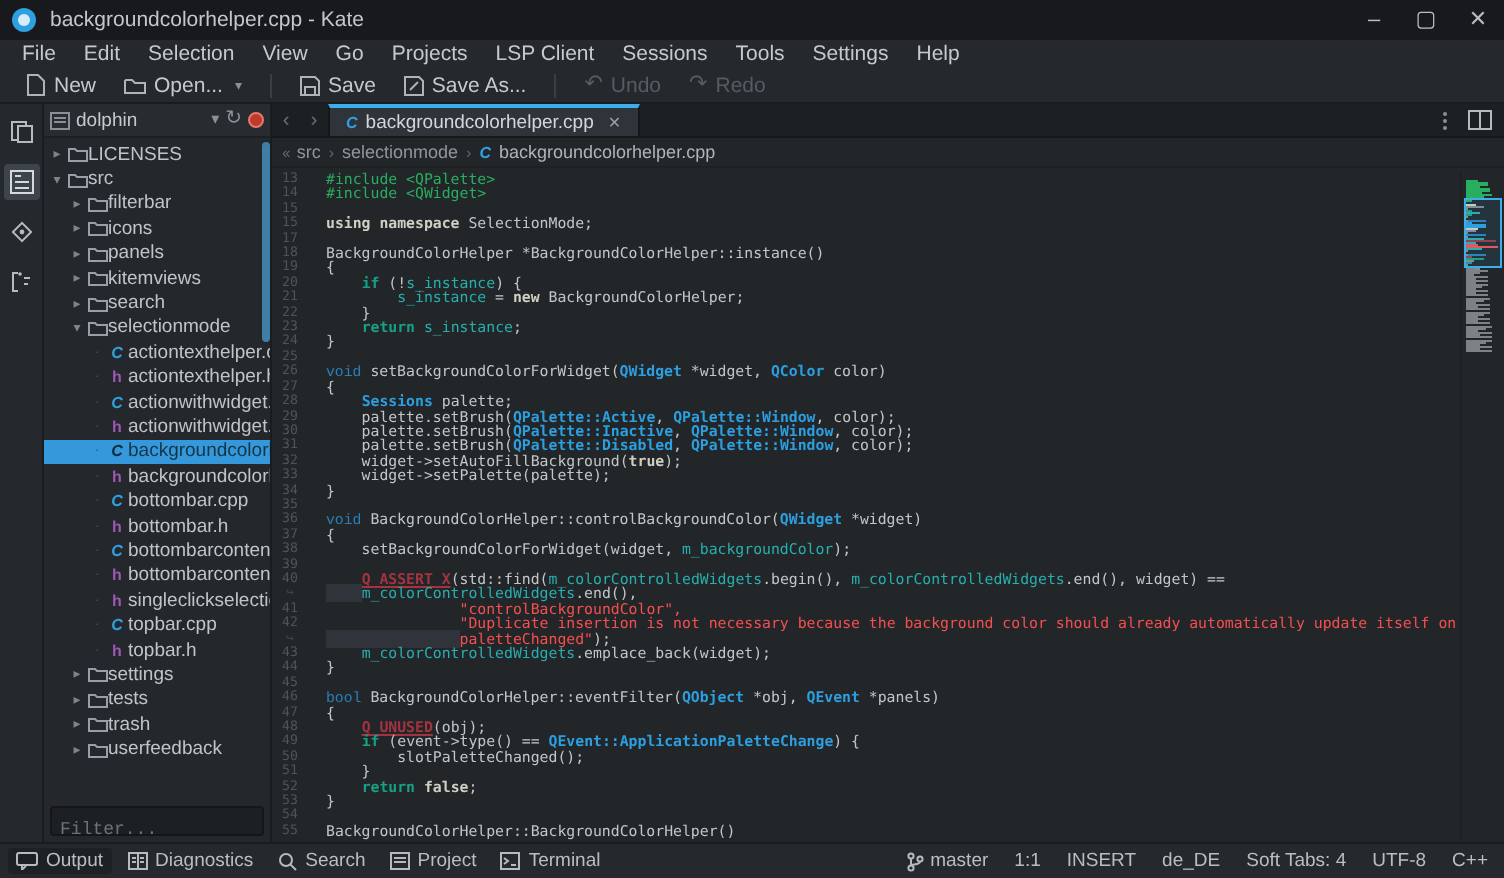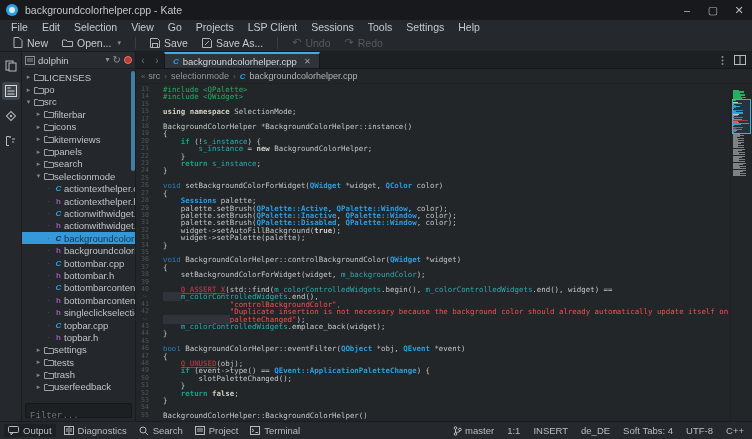--- a/index.html
+++ b/index.html
@@ -209,29 +209,20 @@
       <div class="trow" style="padding-left: 2px;">
             <span class="chev">▸</span>
             <span class="fico">
               <svg width="10" height="8" viewBox="0 0 10 8">
                 <path d="M0.5 1.5h3l1 1h5v5h-9z" fill="none" stroke="#97a0a6"></path>
               </svg>
             </span>
             <span>LICENSES</span>
           </div>
           <div class="trow" style="padding-left: 2px;">
-            <span class="chev">▸</span>
-            <span class="fico">
-              <svg width="10" height="8" viewBox="0 0 10 8">
-                <path d="M0.5 1.5h3l1 1h5v5h-9z" fill="none" stroke="#97a0a6"></path>
-              </svg>
-            </span>
-            <span>po</span>
-          </div>
-          <div class="trow" style="padding-left: 2px;">
             <span class="chev">▾</span>
             <span class="fico">
               <svg width="10" height="8" viewBox="0 0 10 8">
                 <path d="M0.5 1.5h3l1 1h5v5h-9z" fill="none" stroke="#97a0a6"></path>
               </svg>
             </span>
             <span>src</span>
           </div>
           <div class="trow" style="padding-left: 12px;">
             <span class="chev">▸</span>
@@ -251,30 +242,30 @@
             </span>
             <span>icons</span>
           </div>
           <div class="trow" style="padding-left: 12px;">
             <span class="chev">▸</span>
             <span class="fico">
               <svg width="10" height="8" viewBox="0 0 10 8">
                 <path d="M0.5 1.5h3l1 1h5v5h-9z" fill="none" stroke="#97a0a6"></path>
               </svg>
             </span>
+            <span>panels</span>
+          </div>
+          <div class="trow" style="padding-left: 12px;">
+            <span class="chev">▸</span>
+            <span class="fico">
+              <svg width="10" height="8" viewBox="0 0 10 8">
+                <path d="M0.5 1.5h3l1 1h5v5h-9z" fill="none" stroke="#97a0a6"></path>
+              </svg>
+            </span>
             <span>kitemviews</span>
-          </div>
-          <div class="trow" style="padding-left: 12px;">
-            <span class="chev">▸</span>
-            <span class="fico">
-              <svg width="10" height="8" viewBox="0 0 10 8">
-                <path d="M0.5 1.5h3l1 1h5v5h-9z" fill="none" stroke="#97a0a6"></path>
-              </svg>
-            </span>
-            <span>panels</span>
           </div>
           <div class="trow" style="padding-left: 12px;">
             <span class="chev">▸</span>
             <span class="fico">
               <svg width="10" height="8" viewBox="0 0 10 8">
                 <path d="M0.5 1.5h3l1 1h5v5h-9z" fill="none" stroke="#97a0a6"></path>
               </svg>
             </span>
             <span>search</span>
           </div>
@@ -527,21 +518,21 @@
             <div class="crow"><span class="tk-n">    setBackgroundColorForWidget(widget, </span><span class="tk-var">m_backgroundColor</span><span class="tk-n">);</span></div>
             <div class="crow"></div>
             <div class="crow"><span class="tk-n">    </span><span class="tk-mac">Q_ASSERT_X</span><span class="tk-n">(std::find(</span><span class="tk-var">m_colorControlledWidgets</span><span class="tk-n">.begin(), </span><span class="tk-var">m_colorControlledWidgets</span><span class="tk-n">.end(), widget) ==</span></div>
             <div class="crow"><span class="shade">    </span><span class="tk-var">m_colorControlledWidgets</span><span class="tk-n">.end(),</span></div>
             <div class="crow"><span class="tk-n">               </span><span class="tk-str">"controlBackgroundColor",</span></div>
             <div class="crow"><span class="tk-n">               </span><span class="tk-str">"Duplicate insertion is not necessary because the background color should already automatically update itself on</span></div>
             <div class="crow"><span class="shade">               </span><span class="tk-str">paletteChanged"</span><span class="tk-n">);</span></div>
             <div class="crow"><span class="tk-n">    </span><span class="tk-var">m_colorControlledWidgets</span><span class="tk-n">.emplace_back(widget);</span></div>
             <div class="crow"><span class="tk-n">}</span></div>
             <div class="crow"></div>
-            <div class="crow"><span class="tk-ty">bool</span><span class="tk-n"> BackgroundColorHelper::eventFilter(</span><span class="tk-qt">QObject</span><span class="tk-n"> *obj, </span><span class="tk-qt">QEvent</span><span class="tk-n"> *event)</span></div>
+            <div class="crow"><span class="tk-ty">bool</span><span class="tk-n"> BackgroundColorHelper::eventFilter(</span><span class="tk-qt">QObject</span><span class="tk-n"> *obj, </span><span class="tk-qt">QEvent</span><span class="tk-n"> *panels)</span></div>
             <div class="crow"><span class="tk-n">{</span></div>
             <div class="crow"><span class="tk-n">    </span><span class="tk-mac">Q_UNUSED</span><span class="tk-n">(obj);</span></div>
             <div class="crow"><span class="tk-n">    </span><span class="tk-cf">if</span><span class="tk-n"> (event-&gt;type() == </span><span class="tk-qt">QEvent::ApplicationPaletteChange</span><span class="tk-n">) {</span></div>
             <div class="crow"><span class="tk-n">        slotPaletteChanged();</span></div>
             <div class="crow"><span class="tk-n">    }</span></div>
             <div class="crow"><span class="tk-n">    </span><span class="tk-cf">return</span><span class="tk-n"> </span><span class="tk-kw">false</span><span class="tk-n">;</span></div>
             <div class="crow"><span class="tk-n">}</span></div>
             <div class="crow"></div>
             <div class="crow"><span class="tk-n">BackgroundColorHelper::BackgroundColorHelper()</span></div>
           </div>

